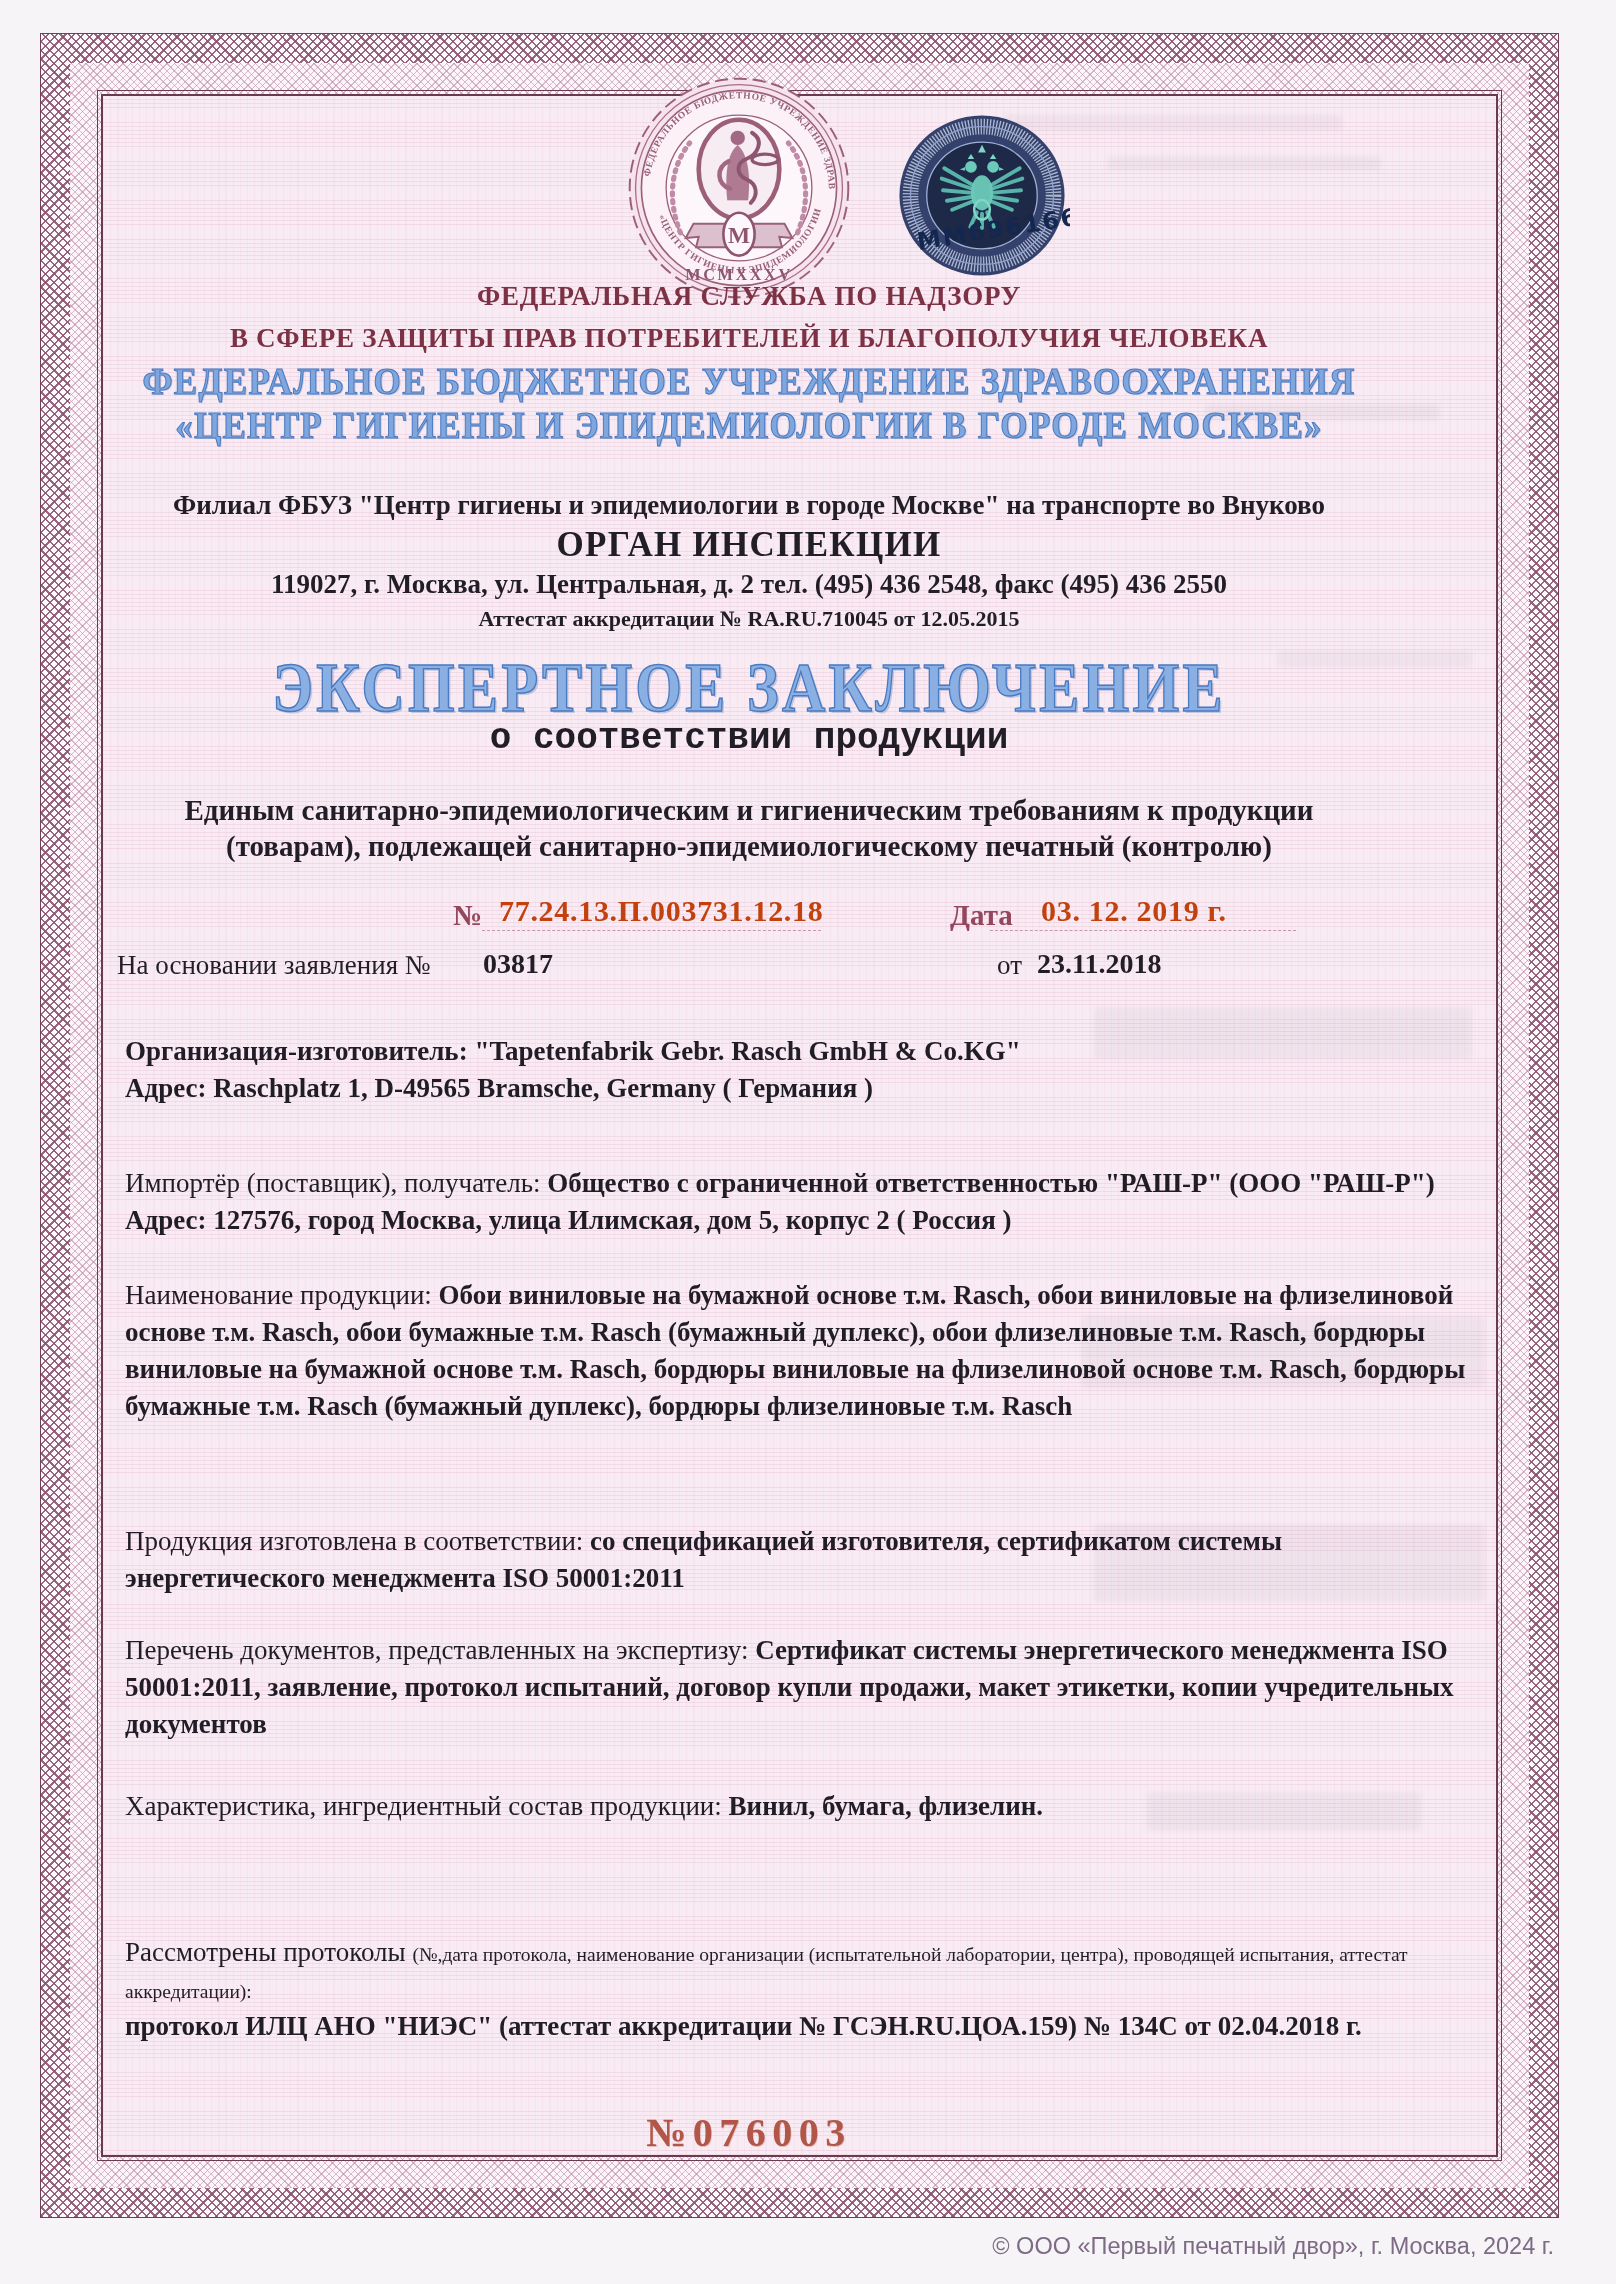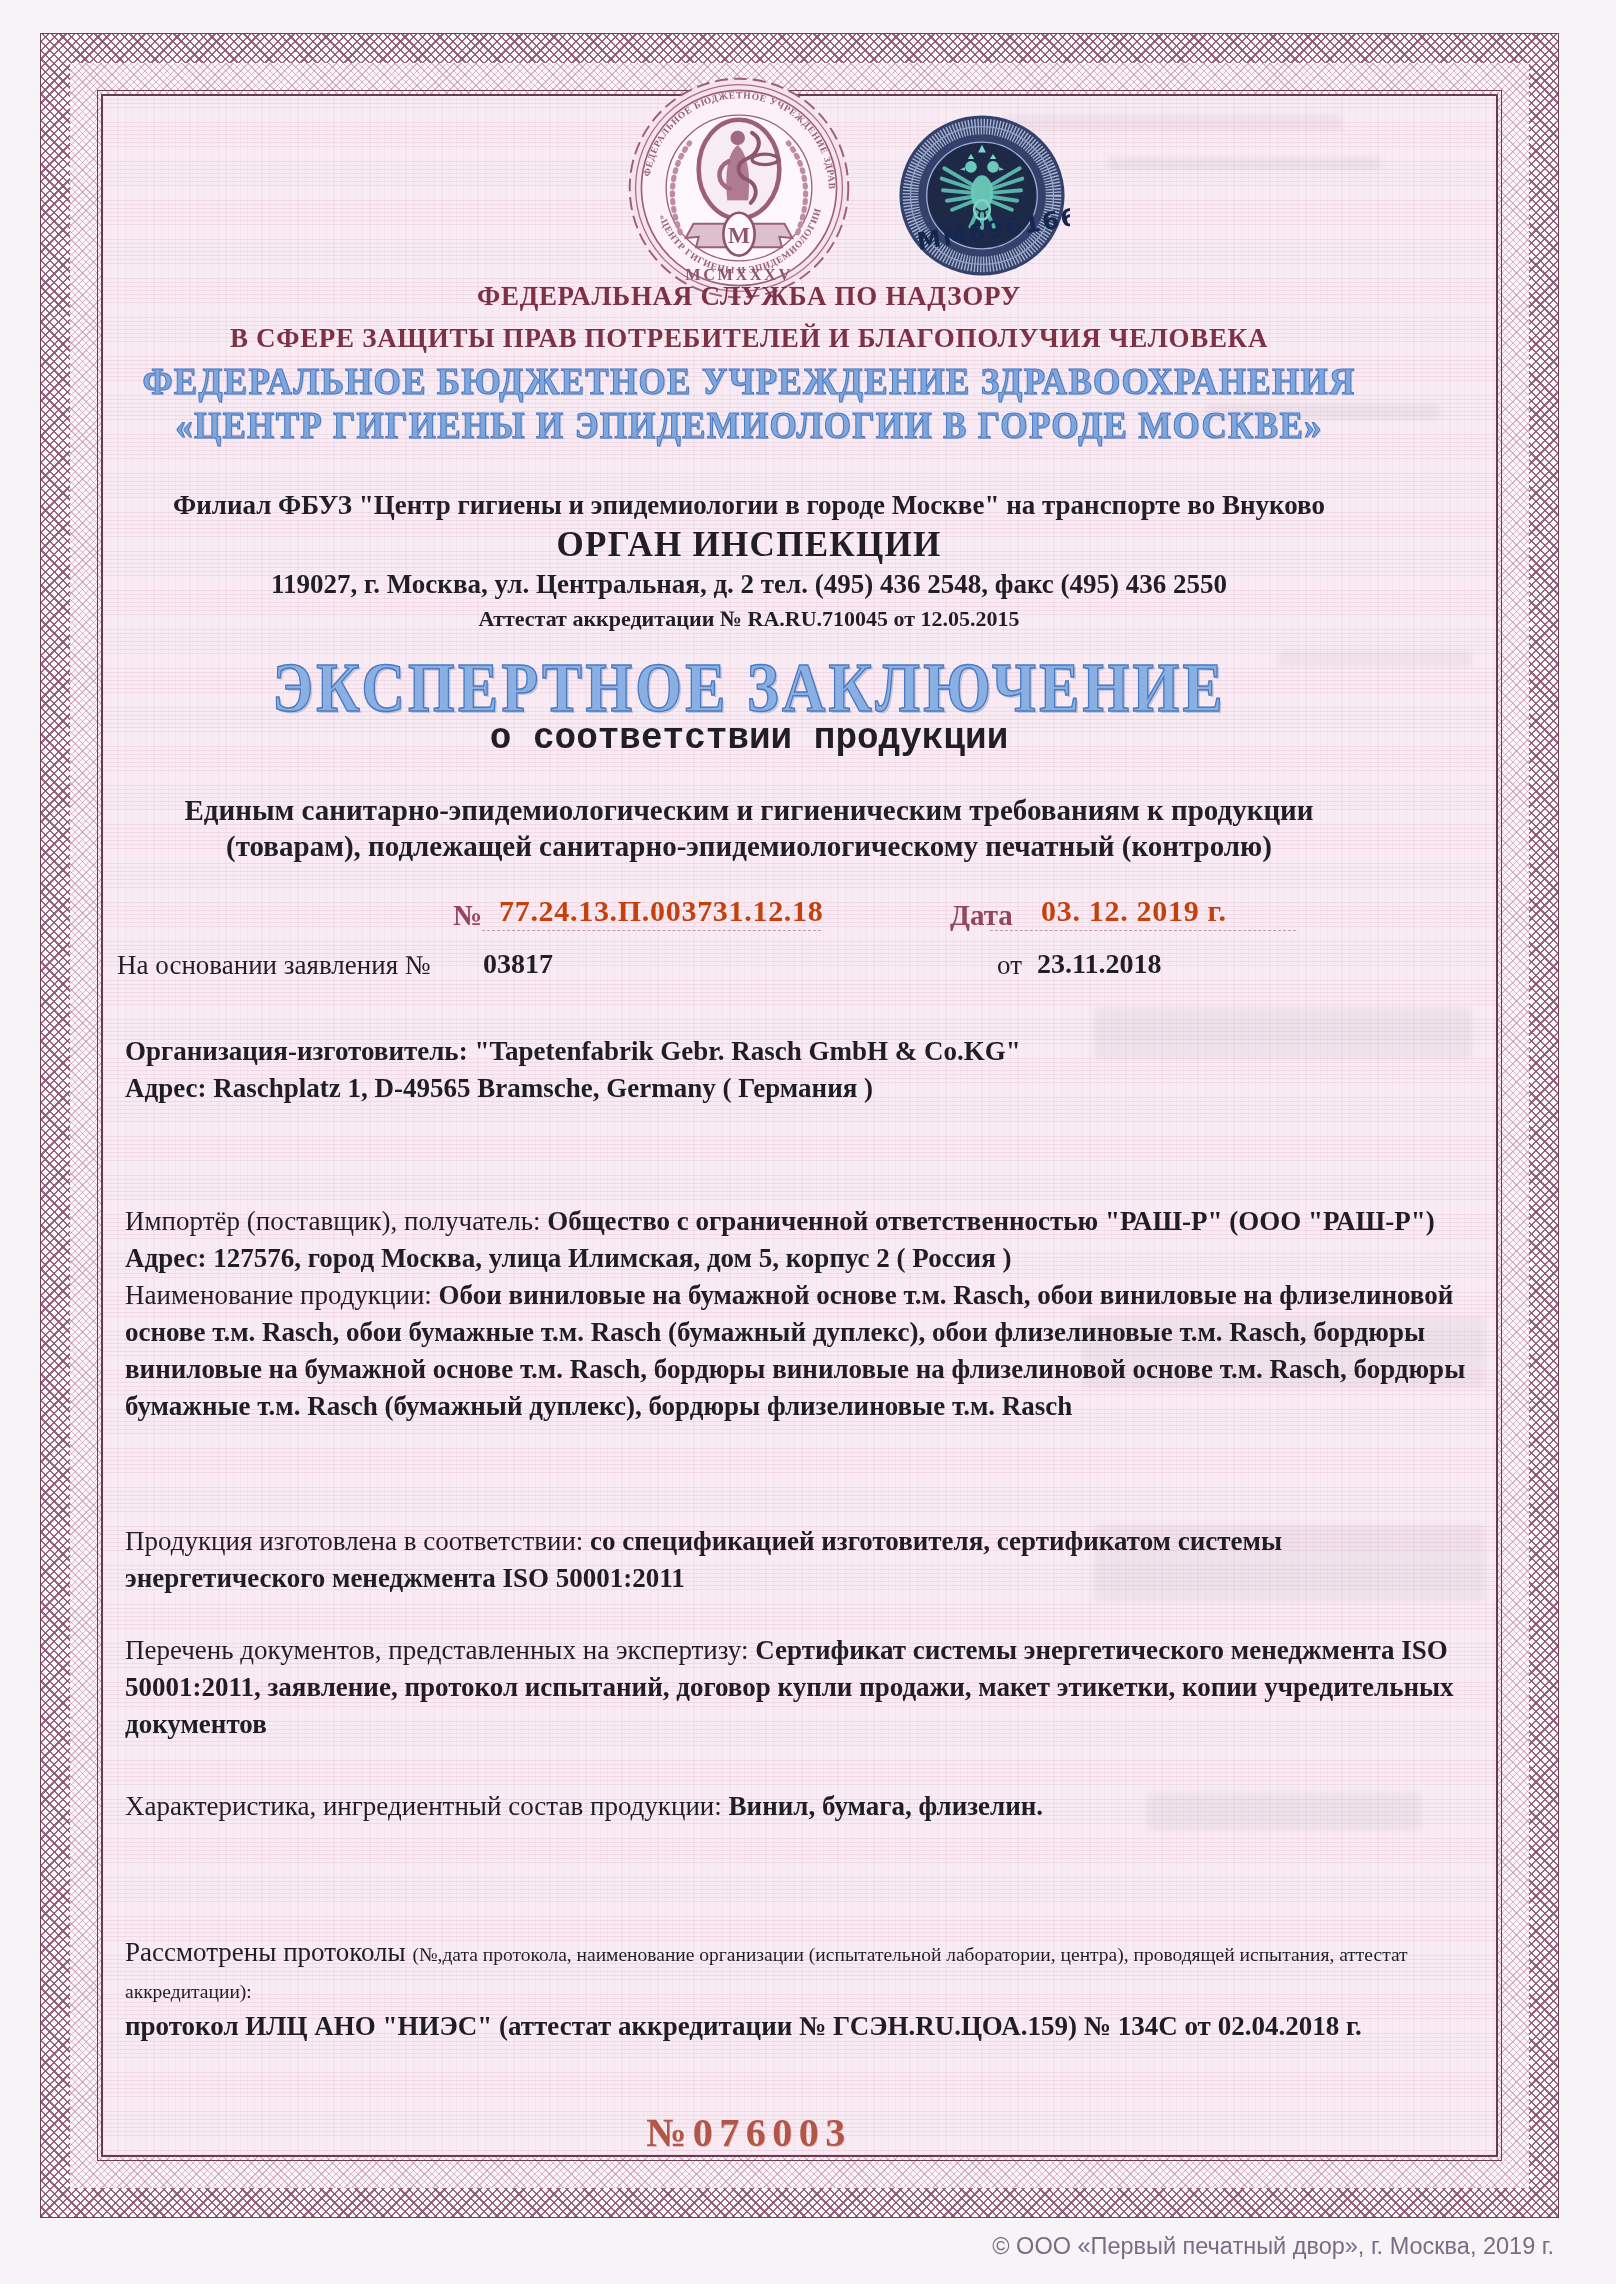--- a/index.html
+++ b/index.html
@@ -185,21 +185,21 @@
 <div class="abs blk" style="left:997px;top:950px;font-size:27px;">от</div>
 <div class="abs blk b" style="left:1037px;top:948px;font-size:28px;">23.11.2018</div>
 
 <div class="para" style="top:1033px;">
   <span class="v">Организация-изготовитель:</span>
   <span class="v">"Tapetenfabrik Gebr. Rasch GmbH &amp; Co.KG"</span><br>
   <span class="v">Адрес:</span>
   <span class="v">Raschplatz 1, D-49565 Bramsche, Germany ( Германия )</span>
 </div>
 
-<div class="para" style="top:1165px;margin-top:38px;">
+<div class="para" style="top:1165px;">
   <span class="lbl">Импортёр (поставщик), получатель:</span>
   <span class="v">Общество с ограниченной ответственностью "РАШ-Р" (ООО "РАШ-Р")</span><br>
   <span class="v">Адрес:</span>
   <span class="v">127576, город Москва, улица Илимская, дом 5, корпус 2 ( Россия )</span>
 </div>
 
 <div class="para" style="top:1277px;">
   <span class="lbl">Наименование продукции:</span>
   <span class="v">Обои виниловые на бумажной основе т.м. Rasch, обои виниловые на флизелиновой основе т.м. Rasch, обои бумажные т.м. Rasch (бумажный дуплекс), обои флизелиновые т.м. Rasch, бордюры виниловые на бумажной основе т.м. Rasch, бордюры виниловые на флизелиновой основе т.м. Rasch, бордюры бумажные т.м. Rasch (бумажный дуплекс), бордюры флизелиновые т.м. Rasch</span>
 </div>
@@ -219,14 +219,14 @@
   <span class="v">Винил, бумага, флизелин.</span>
 </div>
 
 <div class="para" style="top:1934px;">
   <span class="lbl">Рассмотрены протоколы</span>
   <span class="lbl proto-note">(№,дата протокола, наименование организации (испытательной лаборатории, центра), проводящей испытания, аттестат аккредитации):</span><br>
   <span class="v">протокол  ИЛЦ АНО "НИЭС" (аттестат аккредитации № ГСЭН.RU.ЦОА.159) № 134С от 02.04.2018 г.</span>
 </div>
 
 <div class="serial">№076003</div>
-<div class="footer">© ООО «Первый печатный двор»,  г. Москва,  2019 г.</div>
+<div class="footer">© ООО «Первый печатный двор»,  г. Москва,  2024 г.</div>
 
 
 </body></html>

